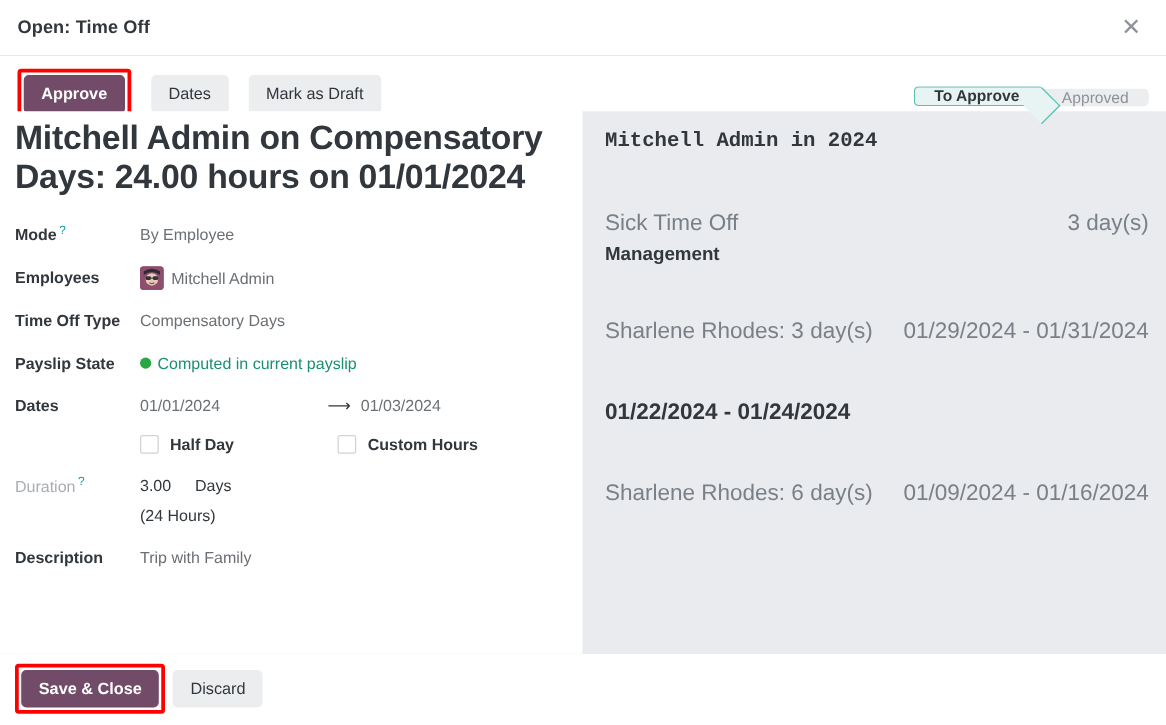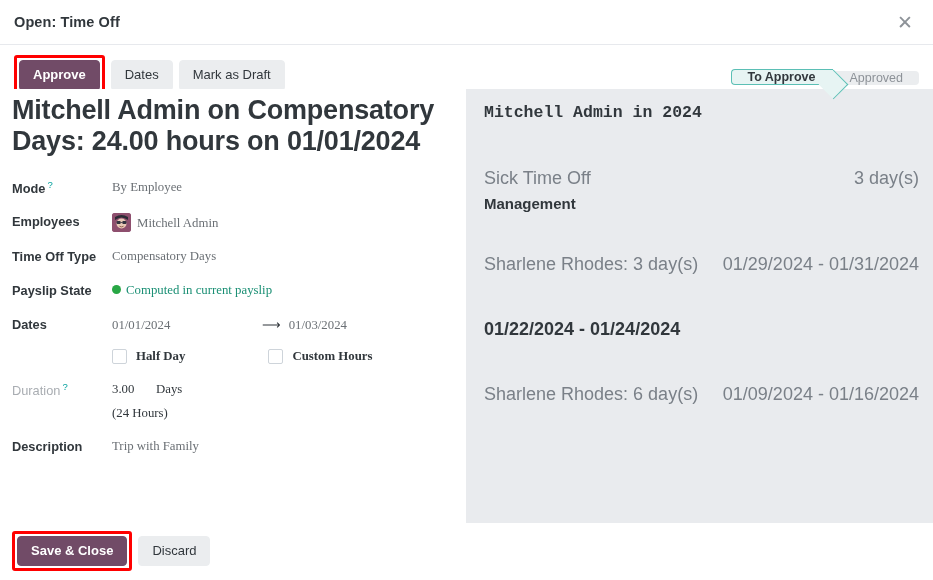--- a/index.html
+++ b/index.html
@@ -63,21 +63,21 @@
     display: flex;
     align-items: flex-start;
     justify-content: space-between;
     padding: 10px 14px 0 14px;
     height: 44px;
     box-sizing: border-box;
   }
   .btn-group {
     display: flex;
     align-items: center;
-    gap: 6px;
+    gap: 16px;
   }
 
   .btn {
     font-family: "Liberation Sans", sans-serif;
     font-size: 13px;
     font-weight: 700;
     border-radius: 4px;
     padding: 6px 13px;
     cursor: pointer;
     border: 1px solid transparent;
@@ -212,21 +212,20 @@
     margin-left: 2px;
     font-weight: 400;
     cursor: pointer;
   }
   .field-value {
     flex: 1;
     font-size: 12.8px;
     color: #6b7075;
     line-height: 1.35;
     padding-top: 1px;
-    font-family: Liberation Serif, serif;
   }
   .field-value.dark { color: #31373c; }
 
   .avatar {
     width: 19px;
     height: 19px;
     border-radius: 3px;
     display: inline-block;
     vertical-align: -5px;
     margin-right: 6px;

